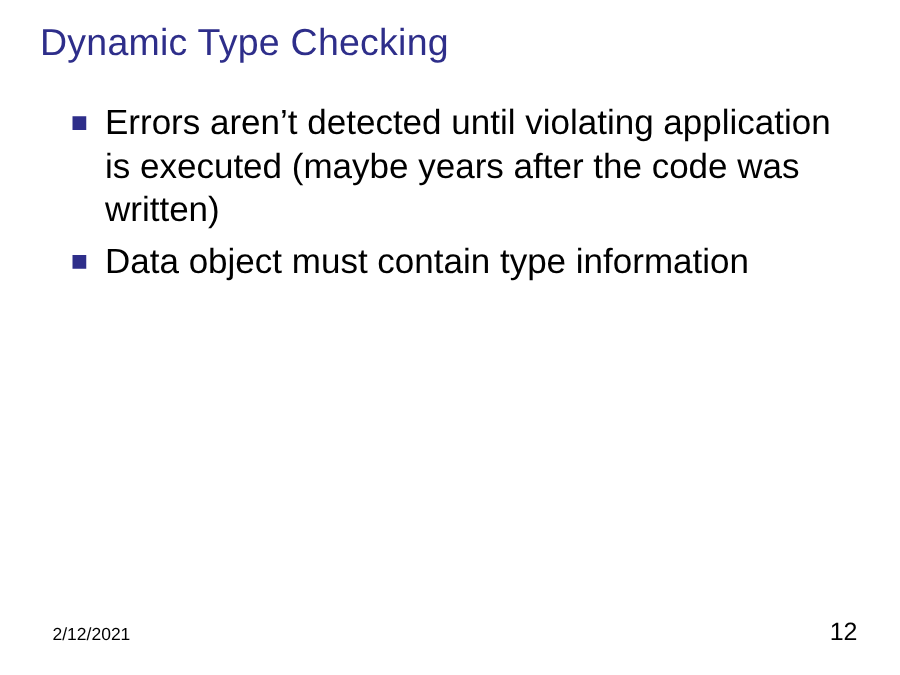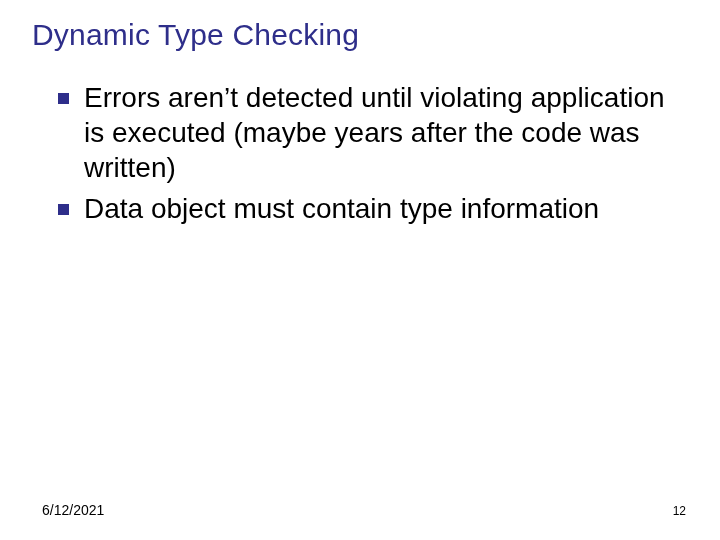--- a/index.html
+++ b/index.html
@@ -51,37 +51,37 @@
     right: 0;
     bottom: 22px;
     padding: 0 34px 0 42px;
     display: flex;
     justify-content: space-between;
     align-items: baseline;
     font-size: 14px;
     color: #000;
   }
   .page-num {
-    font-size: 12px;
+    font-size: 20px;
   }
 </style>
 </head>
 <body>
 
 <div class="slide">
   <h1 class="title">Dynamic Type Checking</h1>
 
   <div class="body">
     <div class="item">
       <span class="bullet"></span>
       <span>Errors aren’t detected until violating application is executed (maybe years after the code was written)</span>
     </div>
     <div class="item">
       <span class="bullet"></span>
       <span>Data object must contain type information</span>
     </div>
   </div>
 
   <div class="footer">
-    <span>6/12/2021</span>
+    <span>2/12/2021</span>
     <span class="page-num">12</span>
   </div>
 </div>
 
 </body></html>

